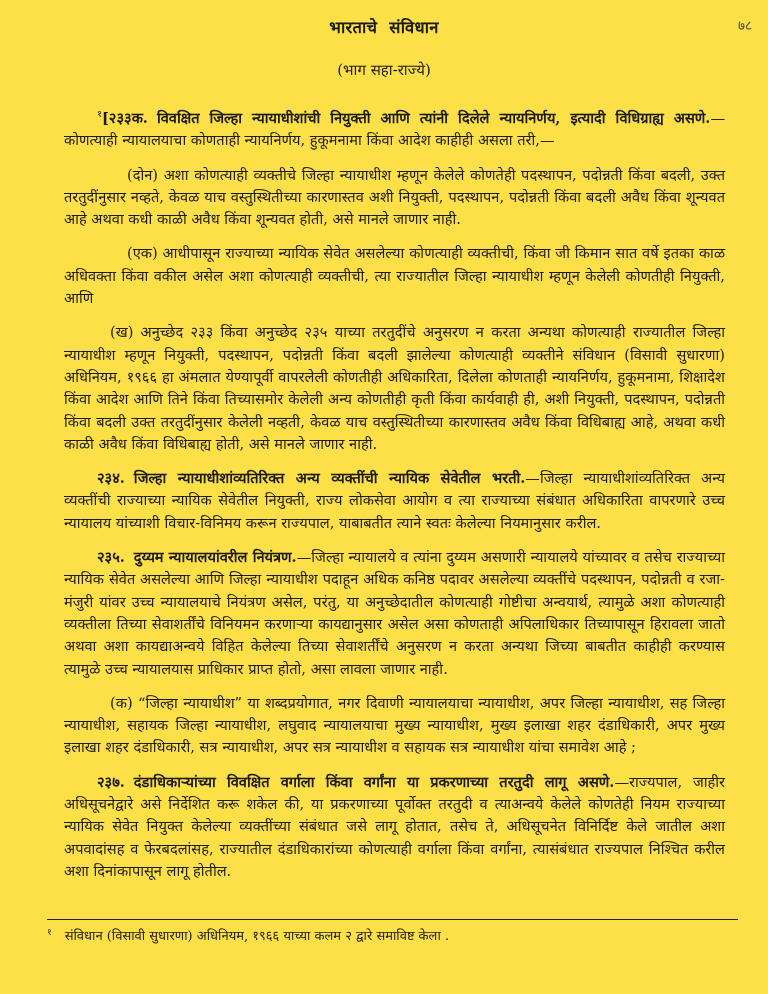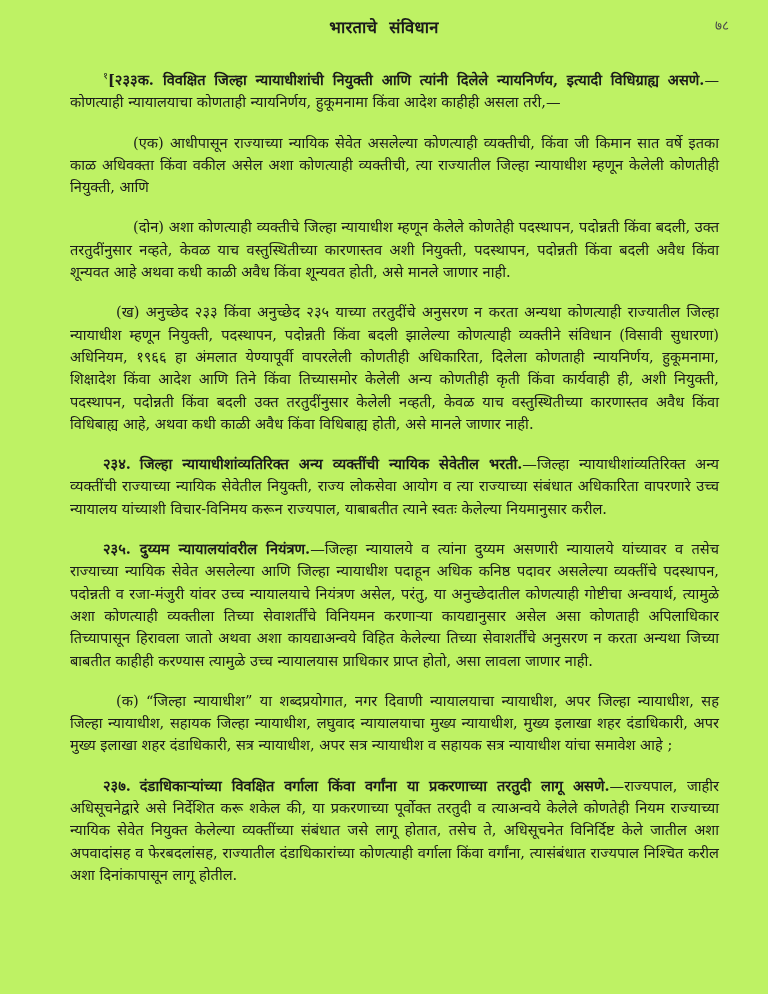--- a/index.html
+++ b/index.html
@@ -4,49 +4,49 @@
 <style>
   html, body { margin: 0; padding: 0; }
   body {
     width: 768px; height: 994px;
     background: #ffffff;
     color: #1b1b1b;
     font-family: "DejaVu Serif", "Liberation Serif", serif;
     position: relative;
     overflow: hidden;
   }
-  .page { position: absolute; inset: 0; background: #bef264; }
+  .page { position: absolute; inset: 0; background: #fde047; }
 
   .header { position: relative; padding-top: 15px; height: 26px; }
   .title {
     text-align: center;
     font-weight: bold;
     font-size: 16.5px;
     word-spacing: 6px;
     letter-spacing: 0.3px;
   }
   .page-number {
     position: absolute;
-    right: 39px; top: 16px;
+    right: 16px; top: 16px;
     font-size: 13.5px;
     color: #4a4a4a;
   }
   .part-label {
     text-align: center;
     font-size: 15px;
     margin-top: 18px;
   }
 
   .content {
     margin: 28px 31px 0 52px;
     font-size: 14.6px;
     line-height: 22.3px;
     text-align: justify;
   }
-  .content p { margin: 18px; }
+  .content p { margin: 12px; }
   .para      { text-indent: 33px; margin-top: 7px; }
   .para.first{ margin-top: 0; }
   .clause    { text-indent: 46px; margin-top: 6px; }
   .subclause { text-indent: 63px; margin-top: 6px; }
 
   .art-open  { font-weight: bold; }
   .art-num   { font-weight: bold; margin-right: 9px; }
   .art-title { font-weight: bold; }
   .art-body  { font-weight: normal; }
 
@@ -75,38 +75,40 @@
 </head>
 <body>
 
 <div class="page">
 
   <div class="header">
     <div class="title">भारताचे  संविधान</div>
     <div class="page-number">७८</div>
   </div>
 
+  <div class="part-label">(भाग सहा-राज्ये)</div>
 
   <div class="content">
 
     <p class="para first"><sup class="fn-ref">१</sup><span class="art-open">[</span><span class="art-num">२३३क.</span><span class="art-title">विवक्षित जिल्हा न्यायाधीशांची नियुक्ती आणि त्यांनी दिलेले न्यायनिर्णय, इत्यादी विधिग्राह्य असणे.</span><span class="art-body">—कोणत्याही न्यायालयाचा कोणताही न्यायनिर्णय, हुकूमनामा किंवा आदेश काहीही असला तरी,—</span></p>
 
 
+    <p class="subclause">(दोन) अशा कोणत्याही व्यक्तीचे जिल्हा न्यायाधीश म्हणून केलेले कोणतेही पदस्थापन, पदोन्नती किंवा बदली, उक्त तरतुदींनुसार नव्हते, केवळ याच वस्तुस्थितीच्या कारणास्तव अशी नियुक्ती, पदस्थापन, पदोन्नती किंवा बदली अवैध किंवा शून्यवत आहे अथवा कधी काळी अवैध किंवा शून्यवत होती, असे मानले जाणार नाही.</p>
+
     <p class="subclause">(एक) आधीपासून राज्याच्या न्यायिक सेवेत असलेल्या कोणत्याही व्यक्तीची, किंवा जी किमान सात वर्षे इतका काळ अधिवक्ता किंवा वकील असेल अशा कोणत्याही व्यक्तीची, त्या राज्यातील जिल्हा न्यायाधीश म्हणून केलेली कोणतीही नियुक्ती, आणि</p>
-
-    <p class="subclause">(दोन) अशा कोणत्याही व्यक्तीचे जिल्हा न्यायाधीश म्हणून केलेले कोणतेही पदस्थापन, पदोन्नती किंवा बदली, उक्त तरतुदींनुसार नव्हते, केवळ याच वस्तुस्थितीच्या कारणास्तव अशी नियुक्ती, पदस्थापन, पदोन्नती किंवा बदली अवैध किंवा शून्यवत आहे अथवा कधी काळी अवैध किंवा शून्यवत होती, असे मानले जाणार नाही.</p>
 
     <p class="clause">(ख)  अनुच्छेद २३३ किंवा अनुच्छेद २३५ याच्या तरतुदींचे अनुसरण न करता अन्यथा कोणत्याही राज्यातील जिल्हा न्यायाधीश म्हणून नियुक्ती, पदस्थापन, पदोन्नती किंवा बदली झालेल्या कोणत्याही व्यक्तीने संविधान (विसावी सुधारणा) अधिनियम, १९६६ हा अंमलात येण्यापूर्वी वापरलेली कोणतीही अधिकारिता, दिलेला कोणताही न्यायनिर्णय, हुकूमनामा, शिक्षादेश किंवा आदेश आणि तिने किंवा तिच्यासमोर केलेली अन्य कोणतीही कृती किंवा कार्यवाही ही, अशी नियुक्ती, पदस्थापन, पदोन्नती किंवा बदली उक्त तरतुदींनुसार केलेली नव्हती, केवळ याच वस्तुस्थितीच्या कारणास्तव अवैध किंवा विधिबाह्य आहे, अथवा कधी काळी अवैध किंवा विधिबाह्य होती, असे मानले जाणार नाही.</p>
 
     <p class="para"><span class="art-num">२३४.</span><span class="art-title">जिल्हा न्यायाधीशांव्यतिरिक्त अन्य व्यक्तींची न्यायिक सेवेतील भरती.</span><span class="art-body">—जिल्हा न्यायाधीशांव्यतिरिक्त अन्य व्यक्तींची राज्याच्या न्यायिक सेवेतील नियुक्ती, राज्य लोकसेवा आयोग व त्या राज्याच्या संबंधात अधिकारिता वापरणारे उच्च न्यायालय यांच्याशी विचार-विनिमय करून राज्यपाल, याबाबतीत त्याने स्वतः केलेल्या नियमानुसार करील.</span></p>
 
     <p class="para"><span class="art-num">२३५.</span><span class="art-title">दुय्यम न्यायालयांवरील नियंत्रण.</span><span class="art-body">—जिल्हा न्यायालये व त्यांना दुय्यम असणारी न्यायालये यांच्यावर व तसेच राज्याच्या न्यायिक सेवेत असलेल्या आणि जिल्हा न्यायाधीश पदाहून अधिक कनिष्ठ पदावर असलेल्या व्यक्तींचे पदस्थापन, पदोन्नती व रजा-मंजुरी यांवर उच्च न्यायालयाचे नियंत्रण असेल, परंतु, या अनुच्छेदातील कोणत्याही गोष्टीचा अन्वयार्थ,  त्यामुळे अशा कोणत्याही व्यक्तीला तिच्या सेवाशर्तींचे विनियमन करणाऱ्या कायद्यानुसार असेल असा कोणताही अपिलाधिकार तिच्यापासून हिरावला जातो अथवा अशा कायद्याअन्वये विहित केलेल्या तिच्या सेवाशर्तींचे अनुसरण न करता अन्यथा जिच्या बाबतीत काहीही करण्यास त्यामुळे उच्च न्यायालयास प्राधिकार प्राप्त होतो, असा लावला जाणार नाही.</span></p>
 
 
     <p class="clause">(क)  “जिल्हा न्यायाधीश” या शब्दप्रयोगात, नगर दिवाणी न्यायालयाचा न्यायाधीश, अपर जिल्हा न्यायाधीश, सह जिल्हा न्यायाधीश, सहायक जिल्हा न्यायाधीश, लघुवाद न्यायालयाचा मुख्य न्यायाधीश, मुख्य इलाखा शहर दंडाधिकारी, अपर मुख्य इलाखा शहर दंडाधिकारी, सत्र न्यायाधीश, अपर सत्र न्यायाधीश व सहायक सत्र न्यायाधीश यांचा समावेश आहे ;</p>
 
 
     <p class="para"><span class="art-num">२३७.</span><span class="art-title">दंडाधिकाऱ्यांच्या विवक्षित वर्गाला किंवा वर्गांना या प्रकरणाच्या तरतुदी लागू असणे.</span><span class="art-body">—राज्यपाल, जाहीर अधिसूचनेद्वारे असे निर्देशित करू शकेल की, या प्रकरणाच्या पूर्वोक्त तरतुदी व त्याअन्वये केलेले कोणतेही नियम राज्याच्या न्यायिक सेवेत नियुक्त केलेल्या व्यक्तींच्या संबंधात जसे लागू होतात, तसेच ते, अधिसूचनेत विनिर्दिष्ट केले जातील अशा अपवादांसह व फेरबदलांसह, राज्यातील दंडाधिकारांच्या कोणत्याही वर्गाला किंवा वर्गांना, त्यासंबंधात राज्यपाल निश्चित करील अशा दिनांकापासून लागू होतील.</span></p>
 
   </div>
 
+  <div class="footnote"><sup class="fn-marker">१</sup><span>संविधान (विसावी सुधारणा) अधिनियम, १९६६ याच्या कलम २ द्वारे समाविष्ट केला .</span></div>
 
 </div>
 
 </body></html>

